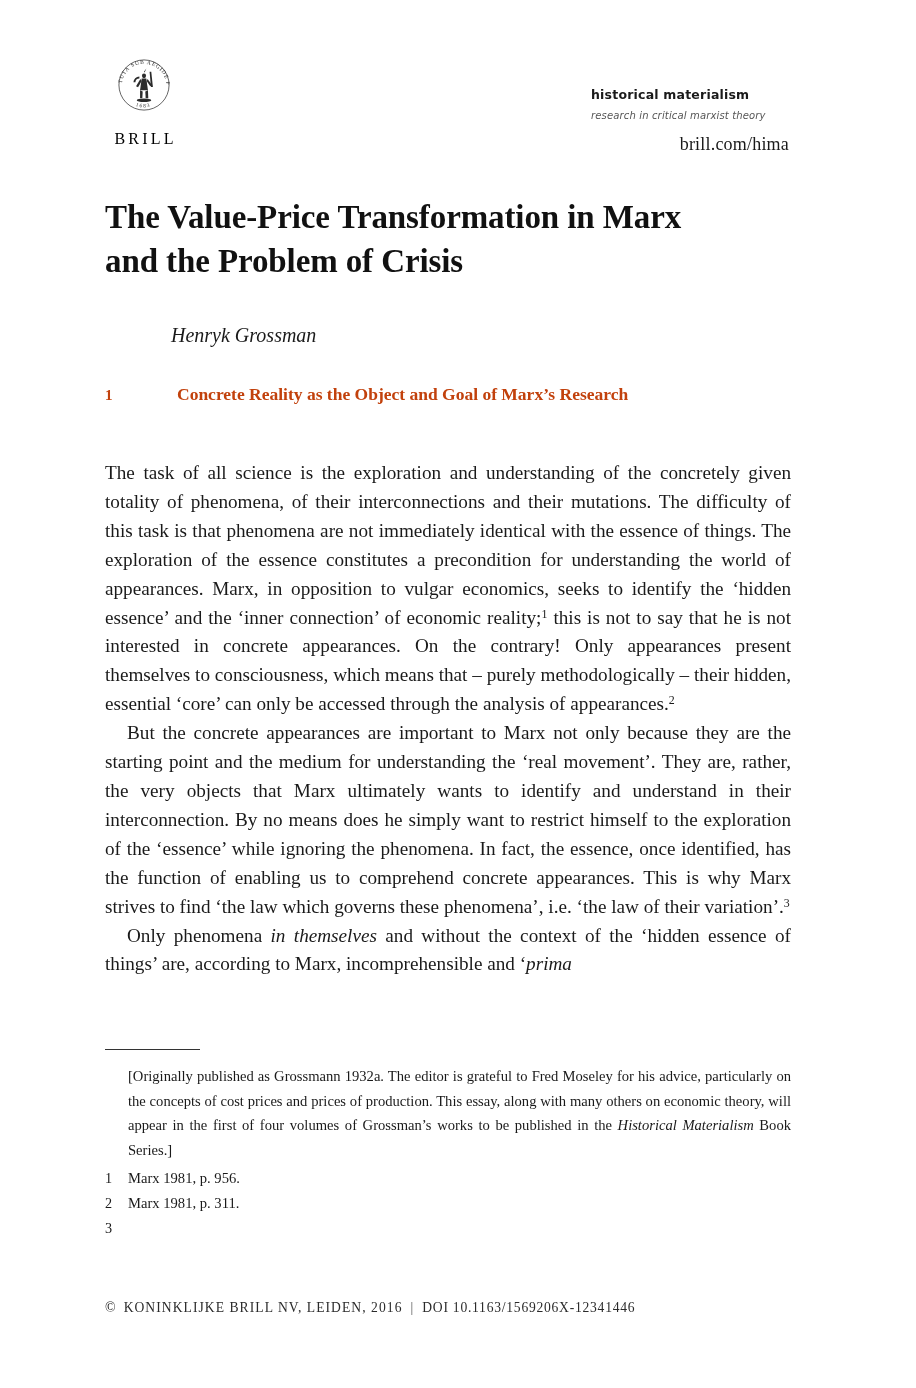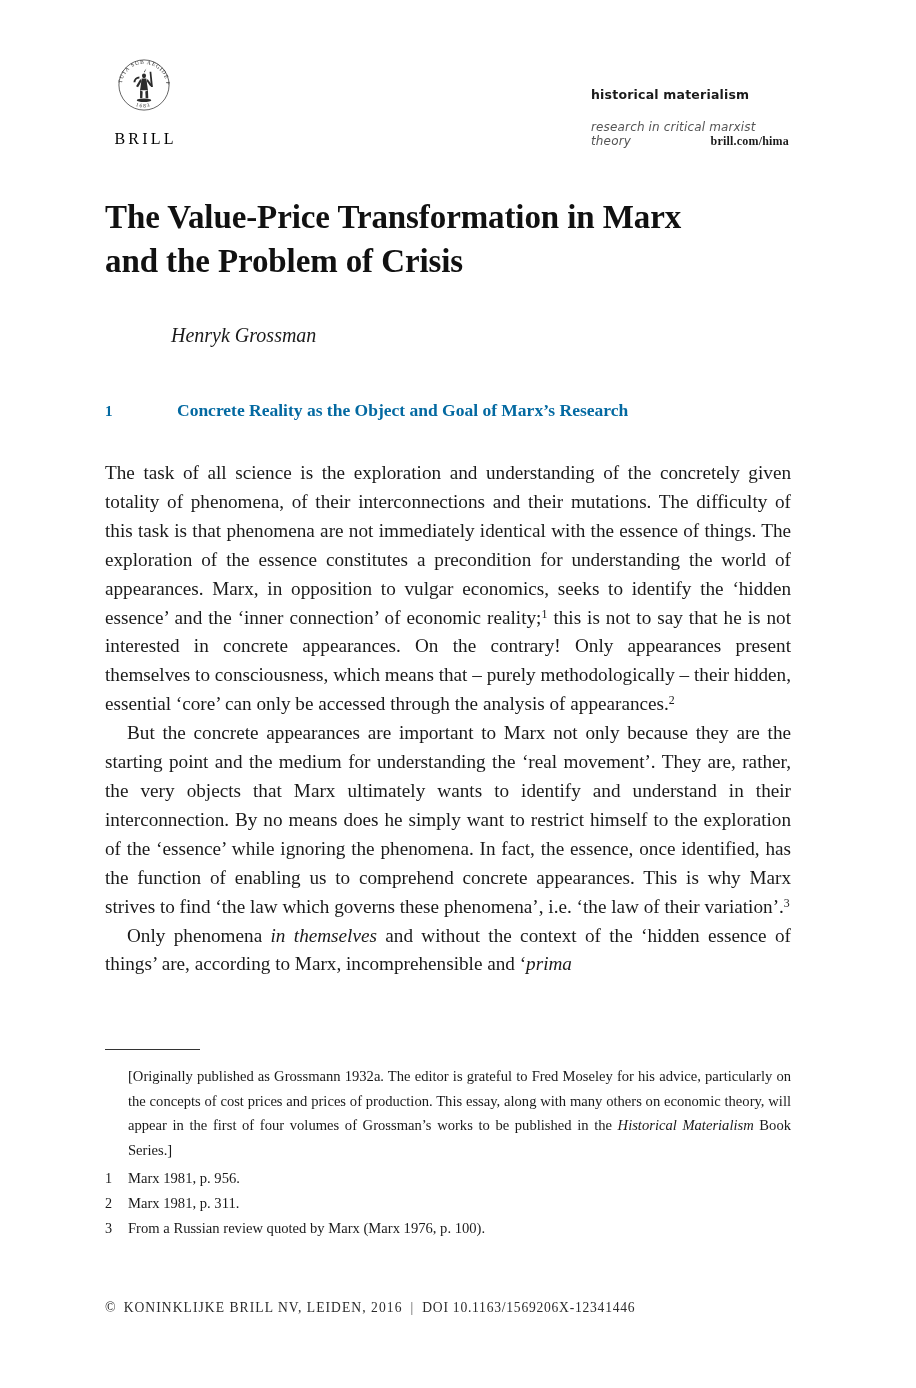--- a/index.html
+++ b/index.html
@@ -71,34 +71,33 @@
   .journal-logo-name {
     font-family: "DejaVu Sans", "Liberation Sans", sans-serif;
     font-size: 12.5px;
     font-weight: bold;
     letter-spacing: 0.2px;
     color: #1a1a1a;
     line-height: 1.1;
   }
   .journal-logo-tagline {
     font-family: "DejaVu Sans", "Liberation Sans", sans-serif;
-    font-size: 12px;
+    font-size: 10px;
     font-style: italic;
     letter-spacing: 0.15px;
     color: #555555;
-    margin-top: 18px;
+    margin-top: 8px;
   }
   .journal-url {
     position: absolute;
     right: 2px;
     top: 82px;
-    font-size: 12px;
+    font-size: 18px;
     color: #1a1a1a;
     letter-spacing: 0.2px;
-    font-weight: bold;
   }
 
   
   .title-block {
     position: absolute;
     left: 105px;
     top: 196px;
     width: 690px;
   }
   .article-title {
@@ -114,25 +113,25 @@
     margin-left: 66px;
     font-size: 20px;
     font-style: italic;
     color: #1a1a1a;
   }
 
   
   .section-heading {
     position: absolute;
     left: 105px;
-    top: 400px;
+    top: 384px;
     width: 690px;
     font-size: 17.5px;
     font-weight: bold;
-    color: #0369a1;
+    color: #c2410c;
   }
   .section-number {
     display: inline-block;
     width: 72px;
     font-weight: bold;
     font-size: 15px;
   }
 
   
   .body-text {
@@ -293,21 +292,21 @@
 
     <p class="footnote-note"><span>[Originally published as Grossmann 1932a. The editor is grateful to Fred Moseley for his advice, particularly on the concepts of cost prices and prices of production. This essay, along with many others on economic theory, will appear in the first of four volumes of Grossman’s works to be published in the </span><span class="it">Historical Materialism</span><span> Book Series.]</span></p>
 
     <p class="footnote-item">
       <span class="footnote-num">1</span><span>Marx 1981, p. 956.</span>
     </p>
     <p class="footnote-item">
       <span class="footnote-num">2</span><span>Marx 1981, p. 311.</span>
     </p>
     <p class="footnote-item">
-      <span class="footnote-num">3</span><span>From a Russian review quoted by Marx (Marx 1976, p. 100).</span>
+      <span class="footnote-num">3</span>
     </p>
   </div>
 
   <div class="page-footer">
     <span class="copy-sym">©</span><span>KONINKLIJKE BRILL NV, LEIDEN, 2016</span><span class="sep">|</span><span class="doi">DOI 10.1163/1569206X-12341446</span>
   </div>
 
 </div>
 
 </body></html>

